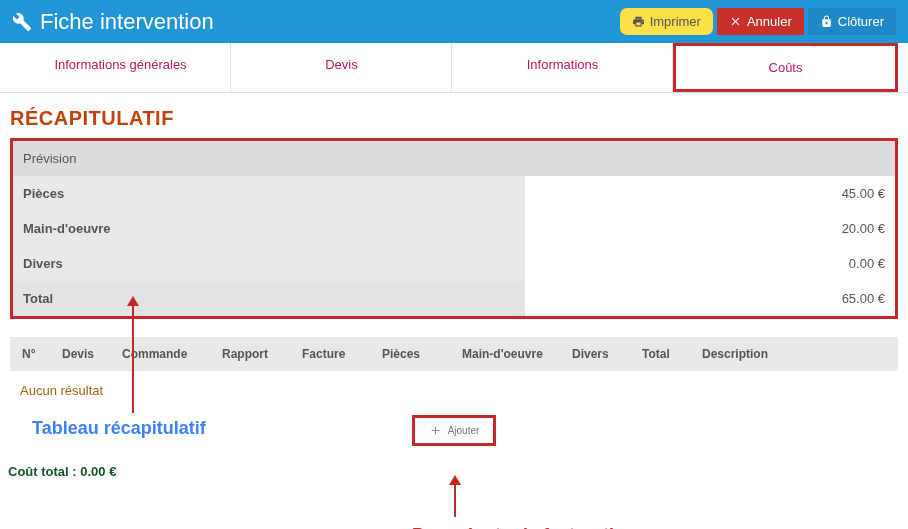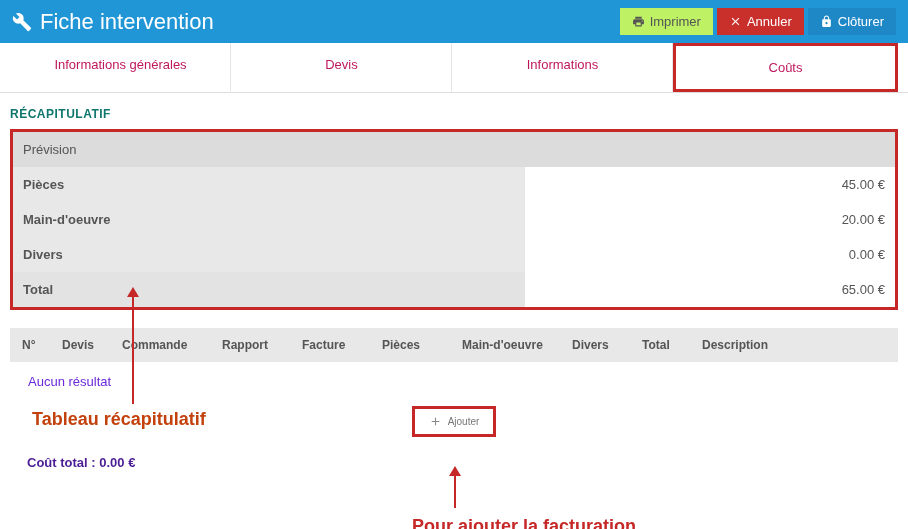--- a/index.html
+++ b/index.html
@@ -1,45 +1,45 @@
 <!DOCTYPE html>
 <html><head>
 <meta charset="utf-8">
 <style>
 * { box-sizing: border-box; margin: 0; padding: 0; }
 body { font-family: Arial, Helvetica, sans-serif; font-size: 13px; color: #555; background: #fff; width: 908px; }
 .header { background: #2196d6; color: #fff; display: flex; align-items: center; padding: 8px 12px; }
 .header .title { font-size: 22px; font-weight: 300; margin-left: 8px; flex: 1; }
 .btn { display: inline-flex; align-items: center; padding: 6px 12px; font-size: 13px; cursor: pointer; border: none; color: #fff; margin-left: 4px; }
-.btn-print { background: #bef264; color: #555; }
+.btn-print { background: #fde047; color: #555; border-radius: 7px; }
 .btn-cancel { background: #c9302c; }
 .btn-close { background: #1e88c7; }
 .btn svg { margin-right: 5px; }
 .tabs { display: flex; border-bottom: 1px solid #ddd; padding: 0 10px; }
 .tab { flex: 1; text-align: center; padding: 14px 0; color: #be185d; cursor: pointer; border: 1px solid transparent; border-top: none; }
 .tab:not(:last-child) { border-right: 1px solid #e5e5e5; }
 .tab.active { border: 3px solid #c62828; }
-.section-title { color: #0f766e; font-weight: bold; font-size: 12px; padding: 14px 10px 8px; letter-spacing: 0.5px; }
+.section-title { color: #c2410c; font-weight: bold; font-size: 20px; padding: 14px 10px 8px; letter-spacing: 0.5px; }
 .recap { margin: 0 10px; border: 3px solid #c62828; }
 .recap table { width: 100%; border-collapse: collapse; }
 .recap th { background: #dcdcdc; padding: 10px; text-align: left; color: #555; font-weight: normal; }
 .recap td { padding: 10px; }
 .recap td.label { background: #e8e8e8; color: #555; font-weight: bold; width: 58%; }
 .recap td.val { text-align: right; }
 .recap tr.total td.label { background: #e3e3e3; }
 .cols { margin: 18px 10px 0; background: #e8e8e8; display: flex; padding: 10px 6px; }
 .cols div { font-weight: bold; color: #555; font-size: 12px; padding: 0 6px; }
-.empty { padding: 12px 28px; color: #6d28d9; }
-.annot1 { color: #c2410c; font-weight: bold; font-size: 18px; margin: 8px 0 0 32px; position: relative; }
+.empty { padding: 12px 20px; color: #a16207; }
+.annot1 { color: #3b82f6; font-weight: bold; font-size: 18px; margin: 8px 0 0 32px; position: relative; }
 .arrow-up { position: absolute; left: 100px; top: -120px; width: 2px; height: 115px; background: #c62828; }
 .arrow-up::before { content: ''; position: absolute; top: -8px; left: -5px; border: 6px solid transparent; border-bottom: 10px solid #c62828; }
 .addrow { text-align: center; margin: -24px 0 12px; }
 .addbtn { display: inline-flex; align-items: center; border: 3px solid #c62828; padding: 6px 14px; background: #fff; color: #777; font-size: 10px; cursor: pointer; }
 .addbtn svg { margin-right: 6px; }
-.total-cost { padding: 6px 27px 16px; color: #4c1d95; font-weight: bold; }
+.total-cost { padding: 6px 8px 16px; color: #14532d; font-weight: bold; }
 .annot2 { color: #c62828; font-weight: bold; font-size: 18px; text-align: center; margin: 30px 0 20px 140px; position: relative; }
 .arrow-up2 { position: absolute; left: 50%; top: -48px; width: 2px; height: 40px; background: #c62828; margin-left: -70px; }
 .arrow-up2::before { content: ''; position: absolute; top: -8px; left: -5px; border: 6px solid transparent; border-bottom: 10px solid #c62828; }
 </style>
 </head>
 <body>
 
 <div class="header">
   <svg width="20" height="20" viewBox="0 0 24 24" fill="#fff">
       <path d="M22.7 19l-9.1-9.1c.9-2.3.4-5-1.5-6.9-2-2-5-2.4-7.4-1.3L9 6 6 9 1.6 4.7C.5 7.1.9 10.1 2.9 12.1c1.9 1.9 4.6 2.4 6.9 1.5l9.1 9.1c.4.4 1 .4 1.4 0l2.3-2.3c.5-.4.5-1.1.1-1.4z"></path>

